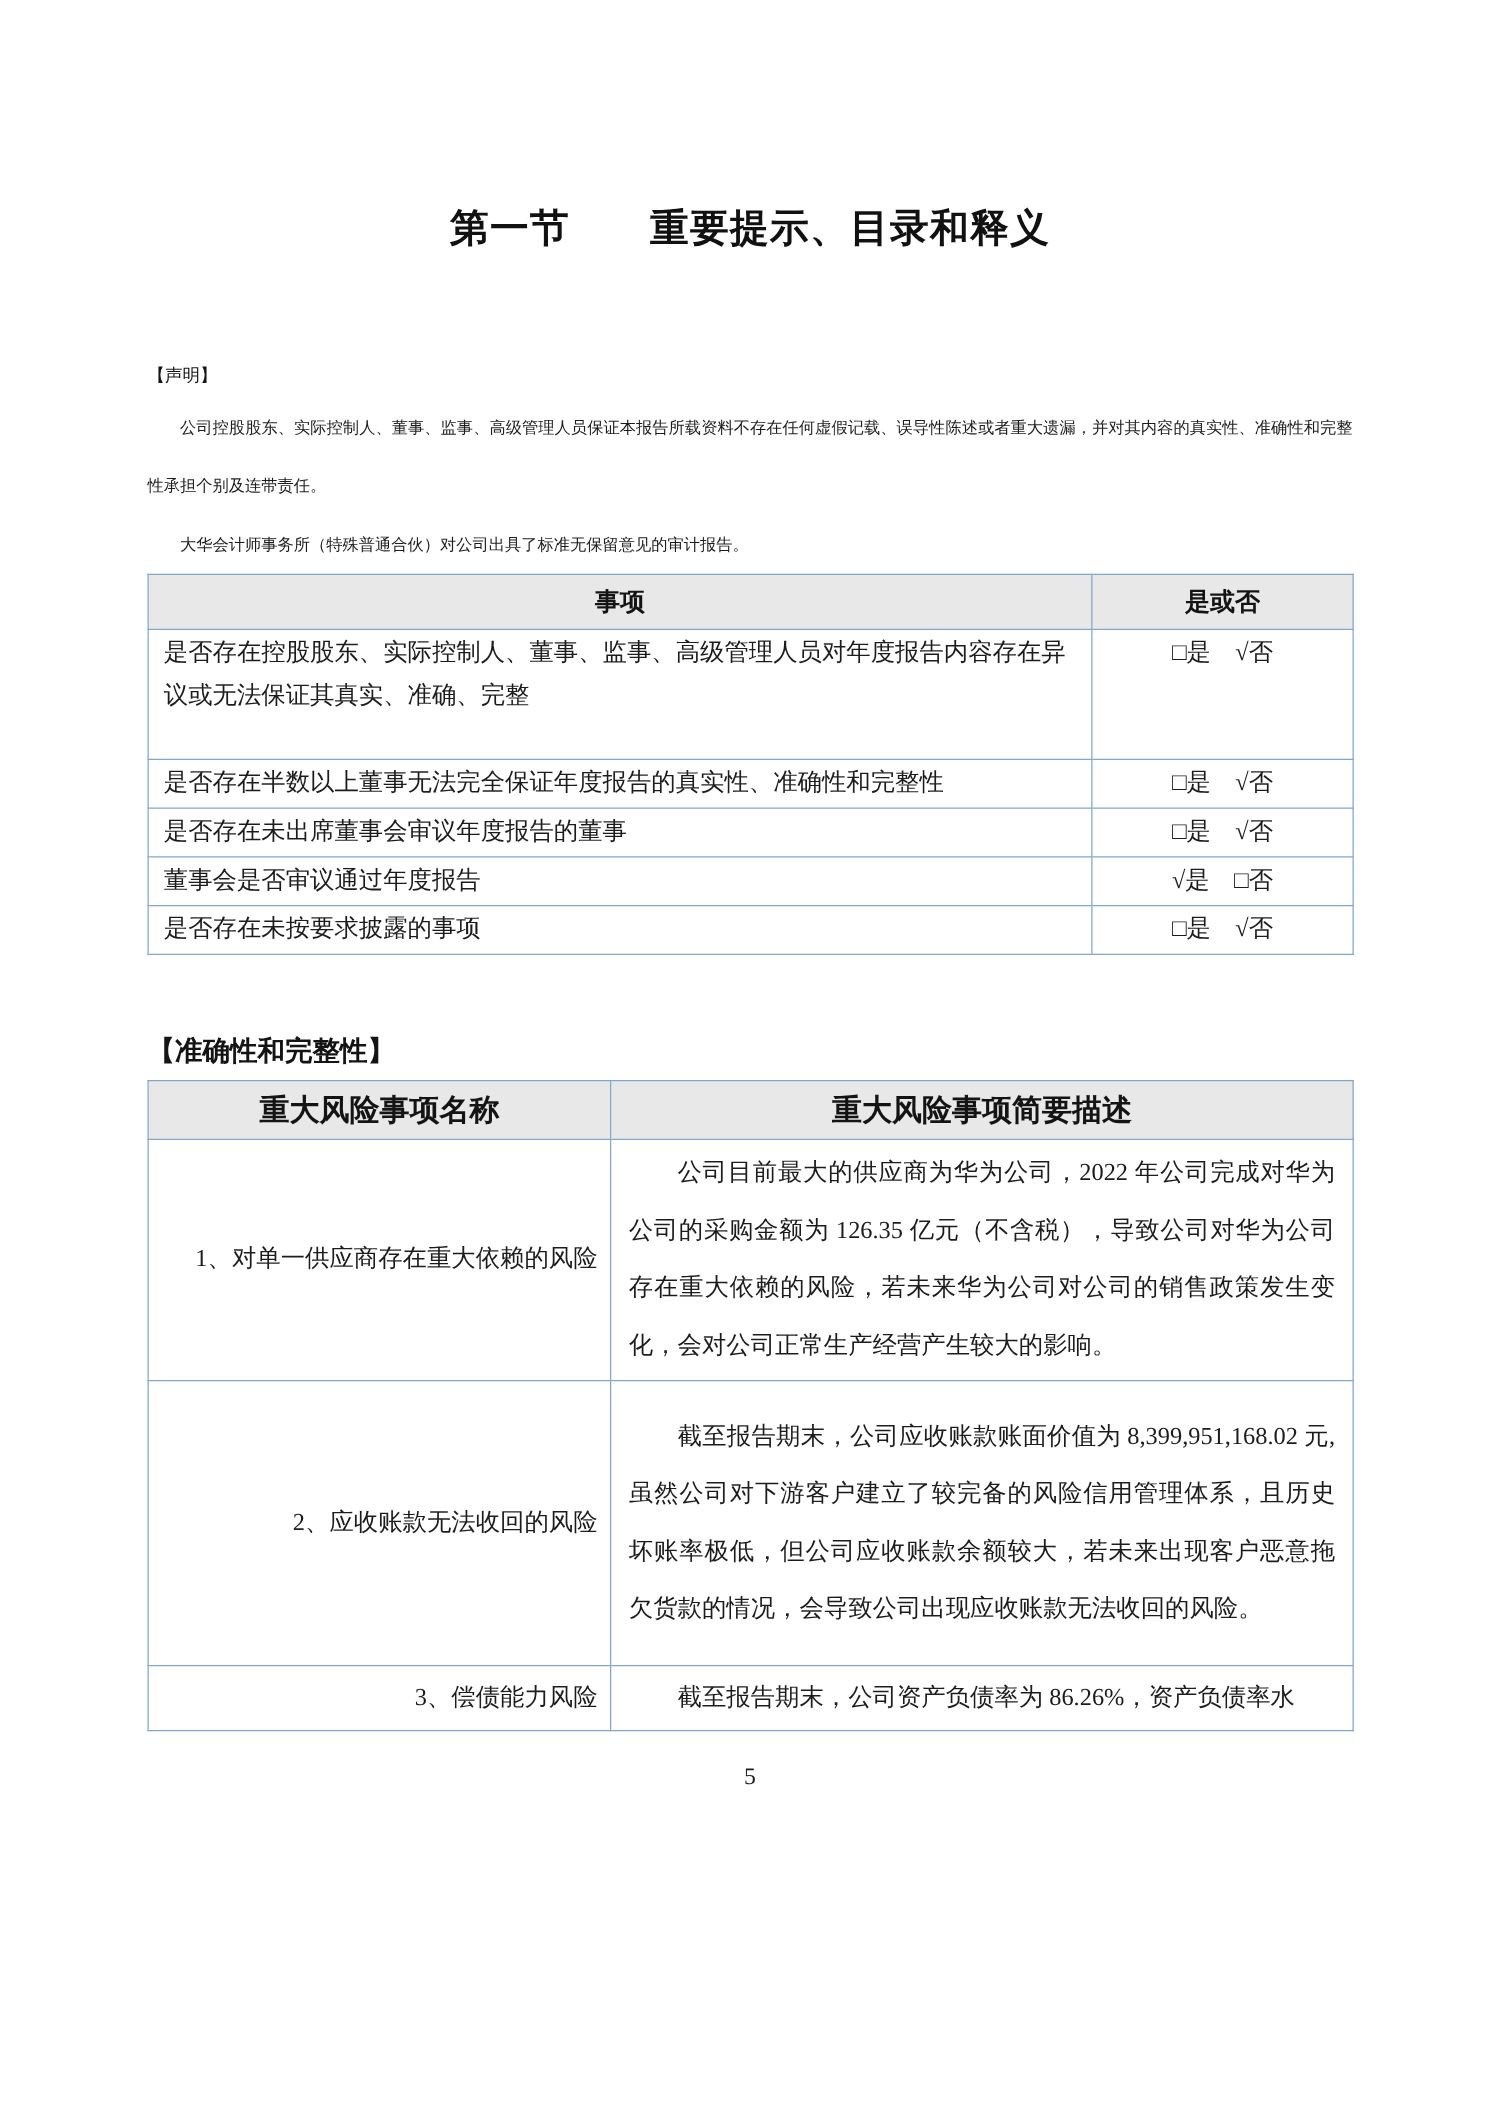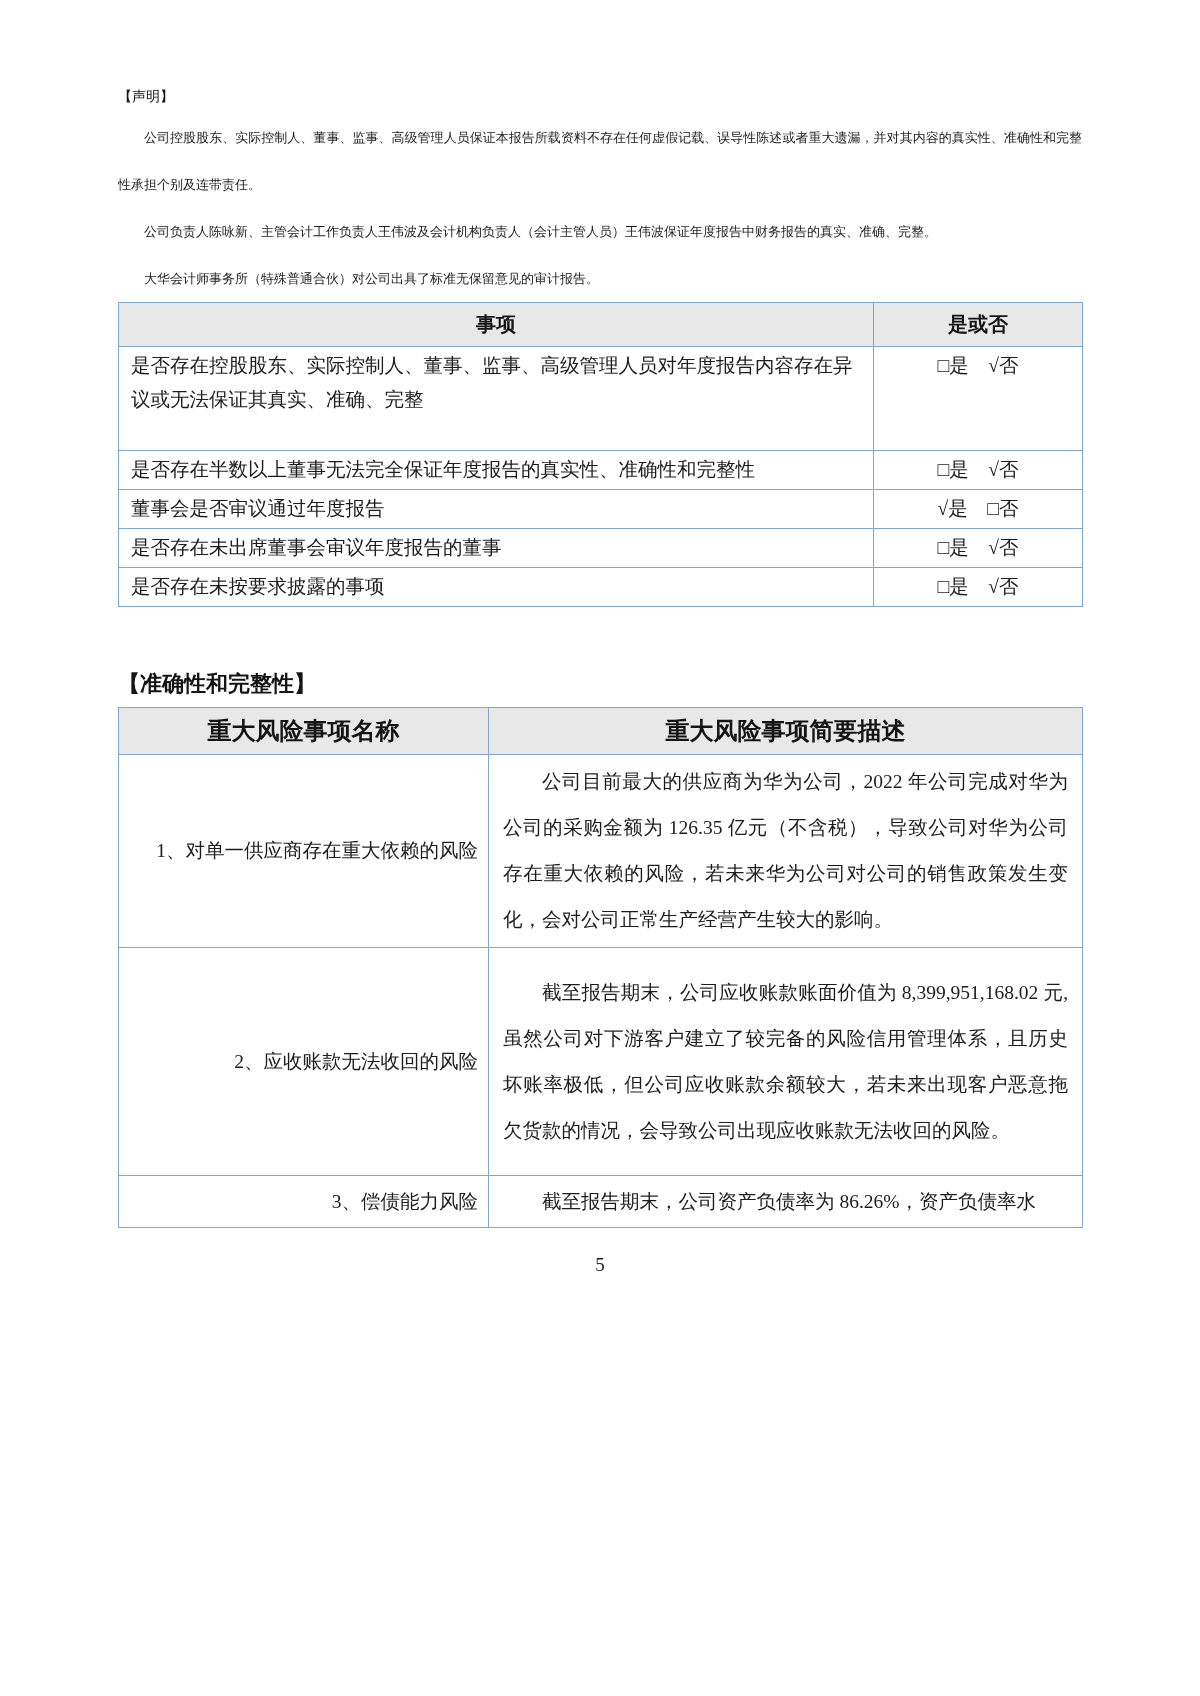--- a/index.html
+++ b/index.html
@@ -118,27 +118,27 @@
     text-align: center;
     font-size: 19px;
     color: #1c1c1c;
   }
 </style>
 </head>
 <body>
 
 <div class="page">
 
+  <h1 class="doc-title">第一节　　重要提示、目录和释义</h1>
 
   <div class="content">
 
     <div class="stmt-heading">【声明】</div>
     <div class="stmt-paragraphs">
       <p>公司控股股东、实际控制人、董事、监事、高级管理人员保证本报告所载资料不存在任何虚假记载、误导性陈述或者重大遗漏，并对其内容的真实性、准确性和完整性承担个别及连带责任。</p>
-      <p>公司负责人陈咏新、主管会计工作负责人王伟波及会计机构负责人（会计主管人员）王伟波保证年度报告中财务报告的真实、准确、完整。</p>
       <p>大华会计师事务所（特殊普通合伙）对公司出具了标准无保留意见的审计报告。</p>
     </div>
 
     <table class="compliance-table">
       <colgroup>
         <col class="col-item">
         <col class="col-answer">
       </colgroup>
       <thead>
         <tr>
@@ -149,26 +149,26 @@
       <tbody>
         <tr class="tall">
           <td>是否存在控股股东、实际控制人、董事、监事、高级管理人员对年度报告内容存在异议或无法保证其真实、准确、完整</td>
           <td class="answer">□是　√否</td>
         </tr>
         <tr>
           <td>是否存在半数以上董事无法完全保证年度报告的真实性、准确性和完整性</td>
           <td class="answer">□是　√否</td>
         </tr>
         <tr>
+          <td>是否存在未出席董事会审议年度报告的董事</td>
+          <td class="answer">□是　√否</td>
+        </tr>
+        <tr>
           <td>董事会是否审议通过年度报告</td>
           <td class="answer">√是　□否</td>
-        </tr>
-        <tr>
-          <td>是否存在未出席董事会审议年度报告的董事</td>
-          <td class="answer">□是　√否</td>
         </tr>
         <tr>
           <td>是否存在未按要求披露的事项</td>
           <td class="answer">□是　√否</td>
         </tr>
       </tbody>
     </table>
 
     <div class="risk-heading">【准确性和完整性】</div>
     <table class="risk-table">

